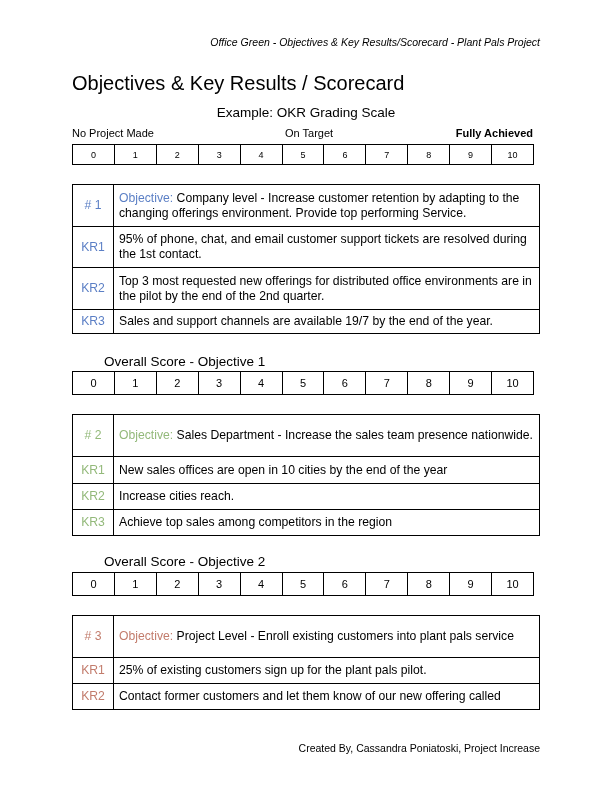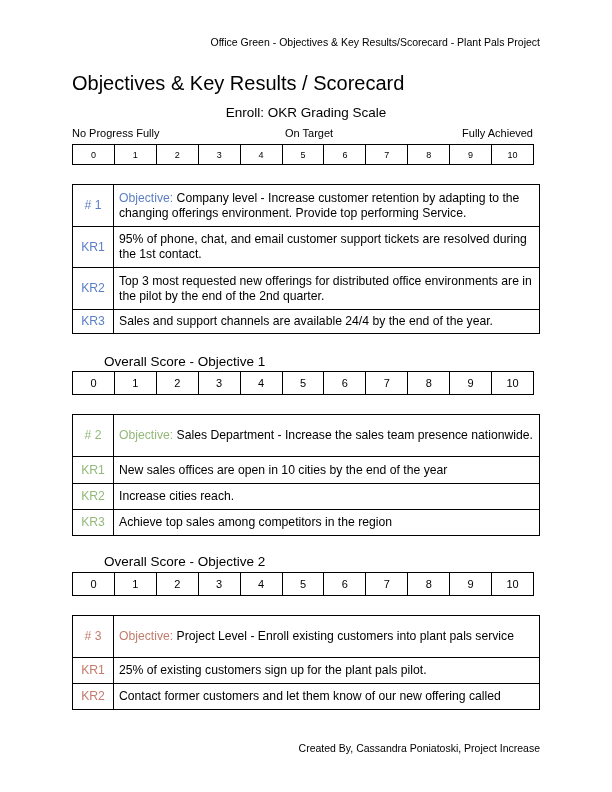--- a/index.html
+++ b/index.html
@@ -1,43 +1,43 @@
 <!DOCTYPE html>
 <html><head>
 <meta charset="utf-8">
 <style>
   html, body { margin: 0; padding: 0; background: #ffffff; }
   body { width: 612px; height: 792px; position: relative; overflow: hidden;
          font-family: "Liberation Sans", sans-serif; color: #000; }
   .abs { position: absolute; }
-  .header { right: 72px; top: 36px; font-size: 10.5px; white-space: nowrap; }
+  .header { right: 72px; top: 36px; font-size: 10.5px; white-space: nowrap; font-style: italic; }
   .title { left: 72px; top: 72px; font-size: 20px; white-space: nowrap; }
   .subtitle { left: 0; width: 612px; text-align: center; top: 105px; font-size: 13.5px; }
   .scale-label { top: 127px; font-size: 11px; white-space: nowrap; }
   table.scale { position: absolute; left: 72px; width: 462px; border-collapse: collapse; table-layout: fixed; }
   table.scale td { border: 1px solid #000; text-align: center; padding: 0; }
   table.scale.small td { height: 19px; font-size: 9px; }
   table.scale.big td { height: 22px; font-size: 11px; }
   table.okr { position: absolute; left: 72px; width: 468px; border-collapse: collapse; table-layout: fixed; }
   table.okr td { border: 1px solid #000; vertical-align: middle; font-size: 12.2px; line-height: 15px; }
   table.okr td.num { width: 40px; text-align: center; padding: 0; }
   table.okr td.txt { padding: 0 5px; }
   .score-label { left: 72px; font-size: 13.5px; white-space: nowrap; margin-left: 32px; }
   .footer { right: 72px; top: 742px; font-size: 10.5px; white-space: nowrap; }
 </style>
 </head>
 <body>
 
 <div class="abs header">Office Green - Objectives &amp; Key Results/Scorecard - Plant Pals Project</div>
 <div class="abs title">Objectives &amp; Key Results / Scorecard</div>
-<div class="abs subtitle">Enroll: OKR Grading Scale</div>
+<div class="abs subtitle">Example: OKR Grading Scale</div>
 
-<div class="abs scale-label" style="left:72px;">No Progress Fully</div>
+<div class="abs scale-label" style="left:72px;">No Project Made</div>
 <div class="abs scale-label" style="left:285px;">On Target</div>
-<div class="abs scale-label" style="right:79px;">Fully Achieved</div>
+<div class="abs scale-label" style="right:79px;font-weight:bold;">Fully Achieved</div>
 
 <table class="scale small" style="top:144px;">
   <tbody>
       <tr>
     <td>0</td>
     <td>1</td>
     <td>2</td>
     <td>3</td>
     <td>4</td>
     <td>5</td>
@@ -59,21 +59,21 @@
   <tr style="height:41px;">
     <td class="num" style="color:#5b7fc5;">KR1</td>
     <td class="txt">95% of phone, chat, and email customer support tickets are resolved during the 1st contact.</td>
   </tr>
   <tr style="height:42px;">
     <td class="num" style="color:#5b7fc5;">KR2</td>
     <td class="txt">Top 3 most requested new offerings for distributed office environments are in the pilot by the end of the 2nd quarter.</td>
   </tr>
   <tr style="height:24px;">
     <td class="num" style="color:#5b7fc5;">KR3</td>
-    <td class="txt">Sales and support channels are available 24/4 by the end of the year.</td>
+    <td class="txt">Sales and support channels are available 19/7 by the end of the year.</td>
   </tr>
 </tbody>
   </table>
 
 <div class="abs score-label" style="top:354px;">Overall Score - Objective 1</div>
 <table class="scale big" style="top:371px;">
   <tbody>
       <tr>
     <td>0</td>
     <td>1</td>

